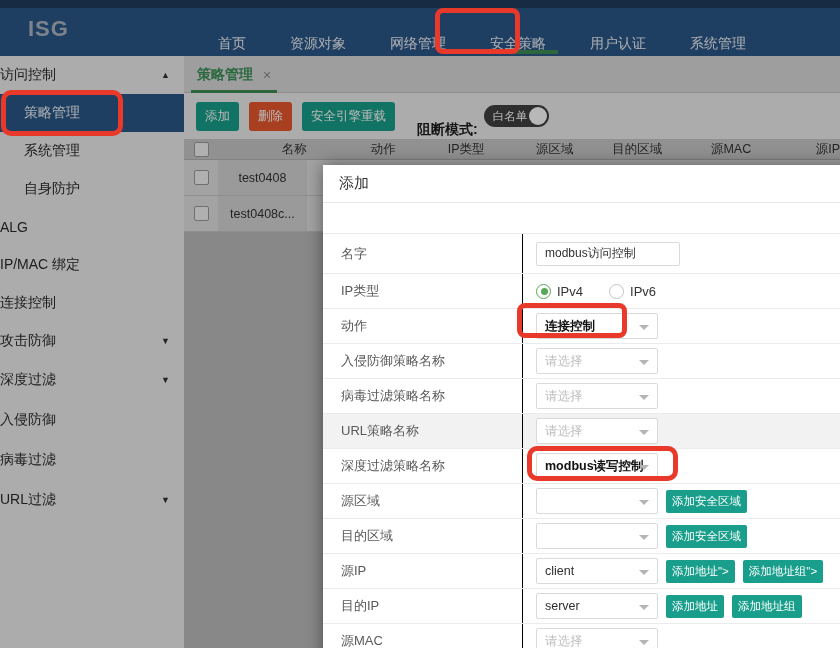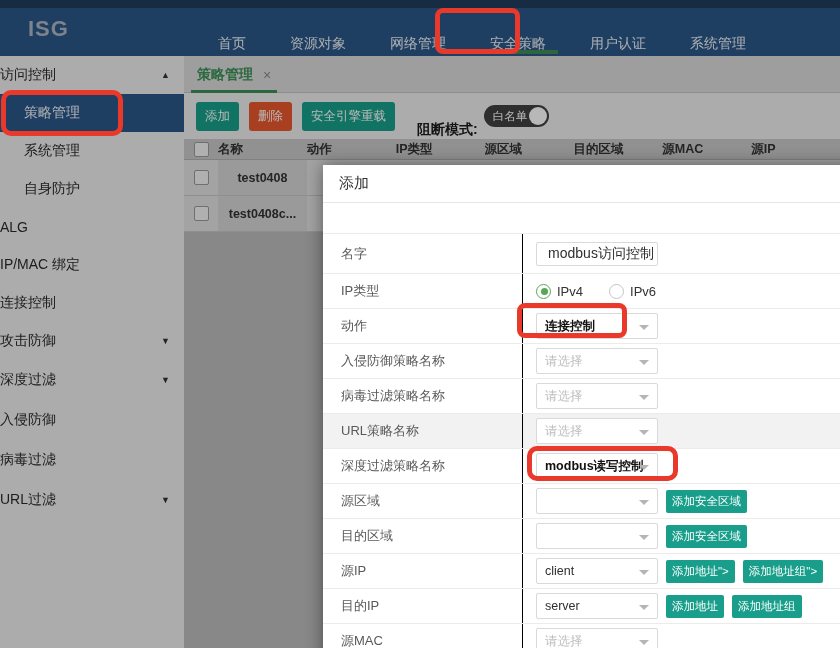--- a/index.html
+++ b/index.html
@@ -48,44 +48,44 @@
   .toggle-text { color:#fff; font-size:11.5px; margin-left:9px; }
   .toggle-knob { position:absolute; right:2px; top:2px; width:18px; height:18px;
                  border-radius:50%; background:#fff; }
 
   .ptable { width:656px; }
   .thead { display:flex; height:21px; background:#c9c9c9; border-bottom:1px solid #b3b3b3;
            align-items:center; }
   .trow  { display:flex; height:36px; background:#e2e2e2; border-bottom:1px solid #c7c7c7;
            align-items:center; }
   .col-chk { width:34px; display:flex; justify-content:center; align-items:center; }
-  .col { flex:1; text-align:left; font-size:12.5px; color:#333; overflow:hidden; white-space:nowrap;font-weight:bold; }
+  .col { flex:1; text-align:right; font-size:12.5px; color:#333; overflow:hidden; white-space:nowrap; }
   .cell-name { background:#d6d6d6; align-self:stretch; display:flex; align-items:center; justify-content:center; }
   .chk { width:15px; height:15px; background:#f4f4f4; border:1px solid #9a9a9a; border-radius:2px; }
 
   
   .overlay { position:absolute; left:0; top:0; width:840px; height:648px;
              background:rgba(0,0,0,0.28); z-index:5; }
 
   
   .modal { position:absolute; left:323px; top:165px; width:545px; height:500px;
            background:#fff; z-index:10; box-shadow:0 0 16px rgba(0,0,0,0.45); }
   .modal-header { height:38px; display:flex; align-items:center; padding-left:16px;
                   font-size:15px; color:#333; border-bottom:1px solid #e6e6e6; }
   .modal-gap { height:30px; }
   .form { border-top:1px solid #ebebeb; }
   .frow { display:flex; min-height:35px; border-bottom:1px solid #ebebeb; }
   .frow.tall { min-height:40px; }
   .frow.gray { background:#f2f2f2; }
   .flabel { width:200px; display:flex; align-items:center; padding-left:18px;
             font-size:13px; color:#595959; border-right:1px solid #000000; }
   .fctrl { flex:1; display:flex; align-items:center; padding-left:13px; }
-  .tinput { width:122px; height:24px; border:1px solid #d9d9d9; border-radius:2px;
-            font-size:14px; color:#2f2f2f; padding-left:8px;
-            font-family:"Liberation Sans","DejaVu Sans",sans-serif;text-align:center; }
+  .tinput { width:144px; height:24px; border:1px solid #d9d9d9; border-radius:2px;
+            font-size:12px; color:#2f2f2f; padding-left:8px;
+            font-family:"Liberation Sans","DejaVu Sans",sans-serif; }
   .select { width:122px; height:26px; border:1px solid #d9d9d9; border-radius:2px;
             display:flex; align-items:center; padding-left:8px; position:relative;
             font-size:12.5px; color:#2f2f2f; background:#fff; cursor:pointer; }
   .select .caret { position:absolute; right:8px; top:11px; width:0; height:0;
             border-left:5px solid transparent; border-right:5px solid transparent;
             border-top:5px solid #b5b5b5; }
   .select.placeholder { color:#bdbdbd;text-align:right; }
   .select.bold { font-weight:bold; color:#111; }
   .radio-group { display:flex; align-items:center; font-size:13px; color:#333; }
   .radio { width:15px; height:15px; border-radius:50%; border:1.5px solid #c4c4c4;

